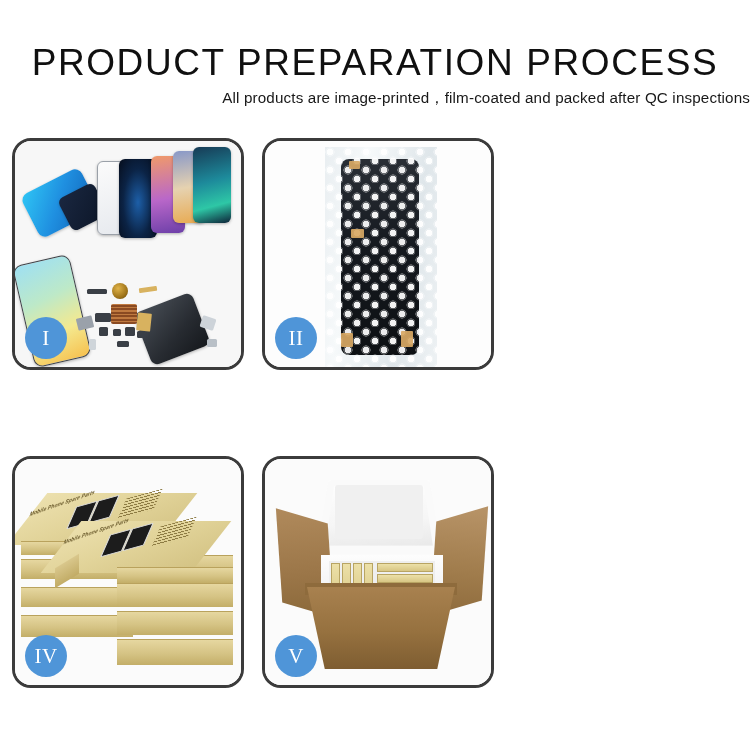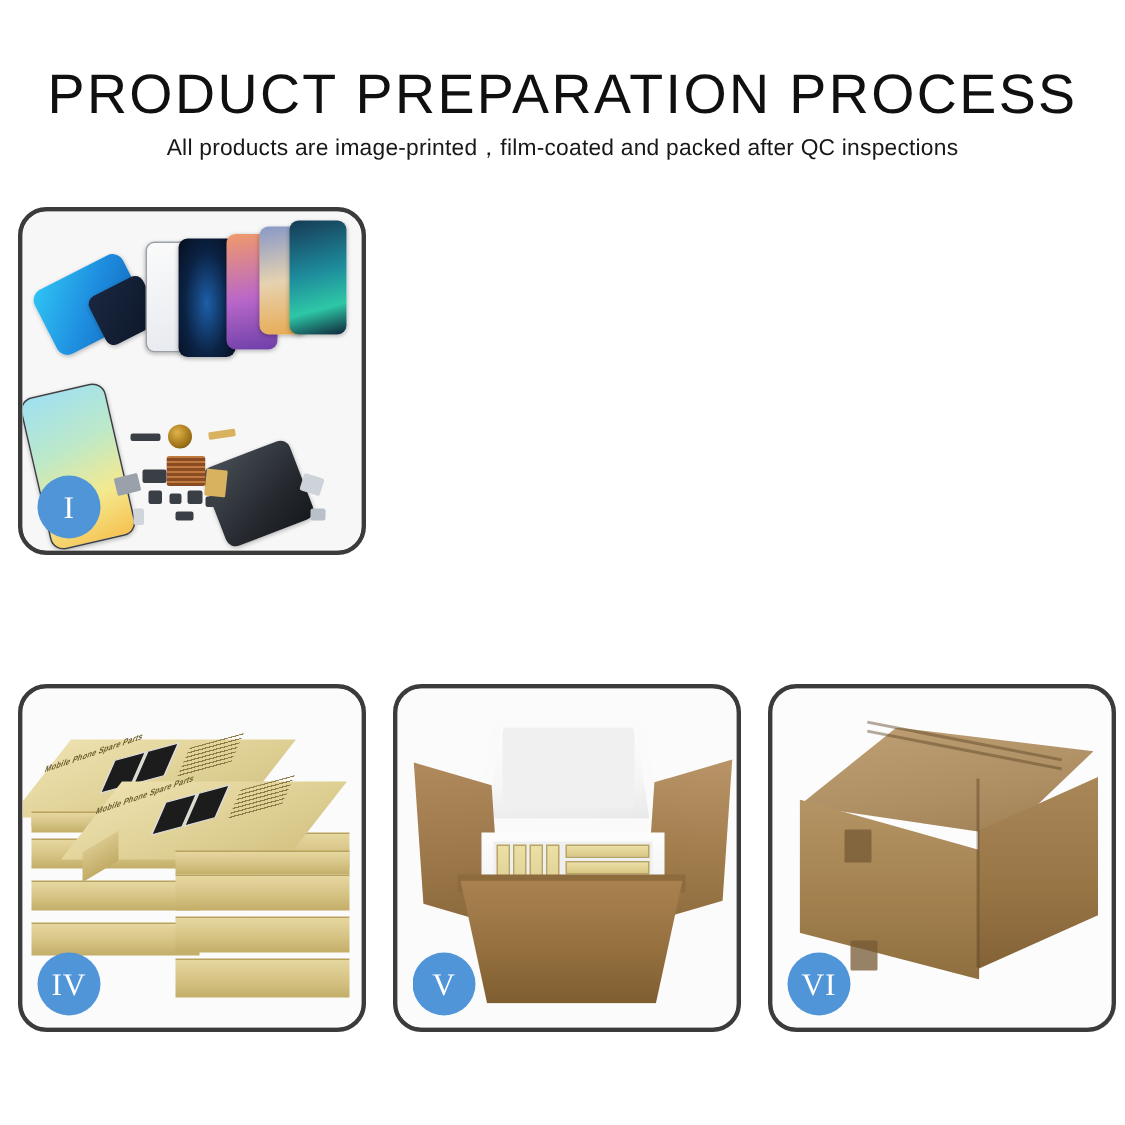--- a/index.html
+++ b/index.html
@@ -22,21 +22,21 @@
     text-align: center;
     font-size: 37px;
     letter-spacing: 1.6px;
     font-weight: 400;
     color: #101010;
     font-family: "Liberation Sans", sans-serif;
     white-space: nowrap;
   }
   #subtitle {
     position: absolute; top: 88px; left: 0; width: 750px;
-    text-align: center;
+    text-align: right;
     font-size: 15.2px;
     color: #181818;
     letter-spacing: 0.15px;
     white-space: nowrap;
   }
 
   
   #grid {
     position: absolute;
     top: 138px; left: 12px;
@@ -377,20 +377,33 @@
         <div class="chip" style="left:74px;top:198px;width:7px;height:11px;background:#cfd5da;"></div>
         <div class="flex" style="left:124px;top:146px;width:18px;height:5px;transform:rotate(-8deg);"></div>
         <div class="flex" style="left:122px;top:172px;width:14px;height:18px;transform:rotate(6deg);"></div>
         <div class="flex" style="left:62px;top:176px;width:16px;height:12px;transform:rotate(-14deg);background:#9aa1aa;"></div>
         <div class="chip" style="left:186px;top:176px;width:14px;height:12px;background:#cdd3d9;transform:rotate(18deg);"></div>
         <div class="chip" style="left:192px;top:198px;width:10px;height:8px;background:#b9c0c7;"></div>
       </div>
       <div class="badge">I</div>
     </div>
 
+    <div class="panel p-r0 p-c1">
+      <div class="scene" style="background:#fdfdfd;">
+        <div class="bw-bag"></div>
+        <div class="bw-screen"></div>
+        <div class="bw-bubbles"></div>
+        <div class="bw-bubbles2"></div>
+        <div class="tape" style="left:84px;top:20px;width:11px;height:8px;"></div>
+        <div class="tape" style="left:86px;top:88px;width:13px;height:9px;"></div>
+        <div class="tape" style="left:76px;top:192px;width:12px;height:14px;"></div>
+        <div class="tape" style="left:136px;top:190px;width:12px;height:16px;"></div>
+      </div>
+      <div class="badge">II</div>
+    </div>
 
 
     <div class="panel p-r1 p-c0">
       <div class="scene" style="background:#fbfbfb;">
         <div class="stack">
 
           <div class="sbox" style="left:0px;top:54px;">
             <div class="front" style="left:0px;top:0px;width:112px;height:20px;"></div>
           </div>
           <div class="sbox" style="left:0px;top:82px;">
@@ -460,28 +473,15 @@
         <div class="c5-pack" style="left:112px;top:104px;width:56px;height:9px;"></div>
         <div class="c5-pack" style="left:112px;top:115px;width:56px;height:9px;"></div>
         <div class="c5-pack" style="left:112px;top:126px;width:56px;height:9px;"></div>
         <div class="c5-pack" style="left:112px;top:137px;width:56px;height:10px;"></div>
         <div class="c5-body-rim"></div>
         <div class="c5-body"></div>
       </div>
       <div class="badge">V</div>
     </div>
 
-    <div class="panel p-r1 p-c2">
-      <div class="scene" style="background:#fcfcfc;">
-        <div class="c6-top"></div>
-        <div class="c6-left"></div>
-        <div class="c6-right"></div>
-        <div class="c6-seam" style="left:62px;top:34px;width:132px;height:2px;transform:rotate(11deg);"></div>
-        <div class="c6-seam" style="left:62px;top:40px;width:132px;height:2px;transform:rotate(11deg);"></div>
-        <div class="c6-seam" style="left:136px;top:60px;width:2px;height:126px;"></div>
-        <div class="c6-tab" style="left:48px;top:94px;width:18px;height:22px;"></div>
-        <div class="c6-tab" style="left:52px;top:168px;width:18px;height:20px;"></div>
-      </div>
-      <div class="badge">VI</div>
-    </div>
 
   </div>
 </div>
 
 </body></html>

